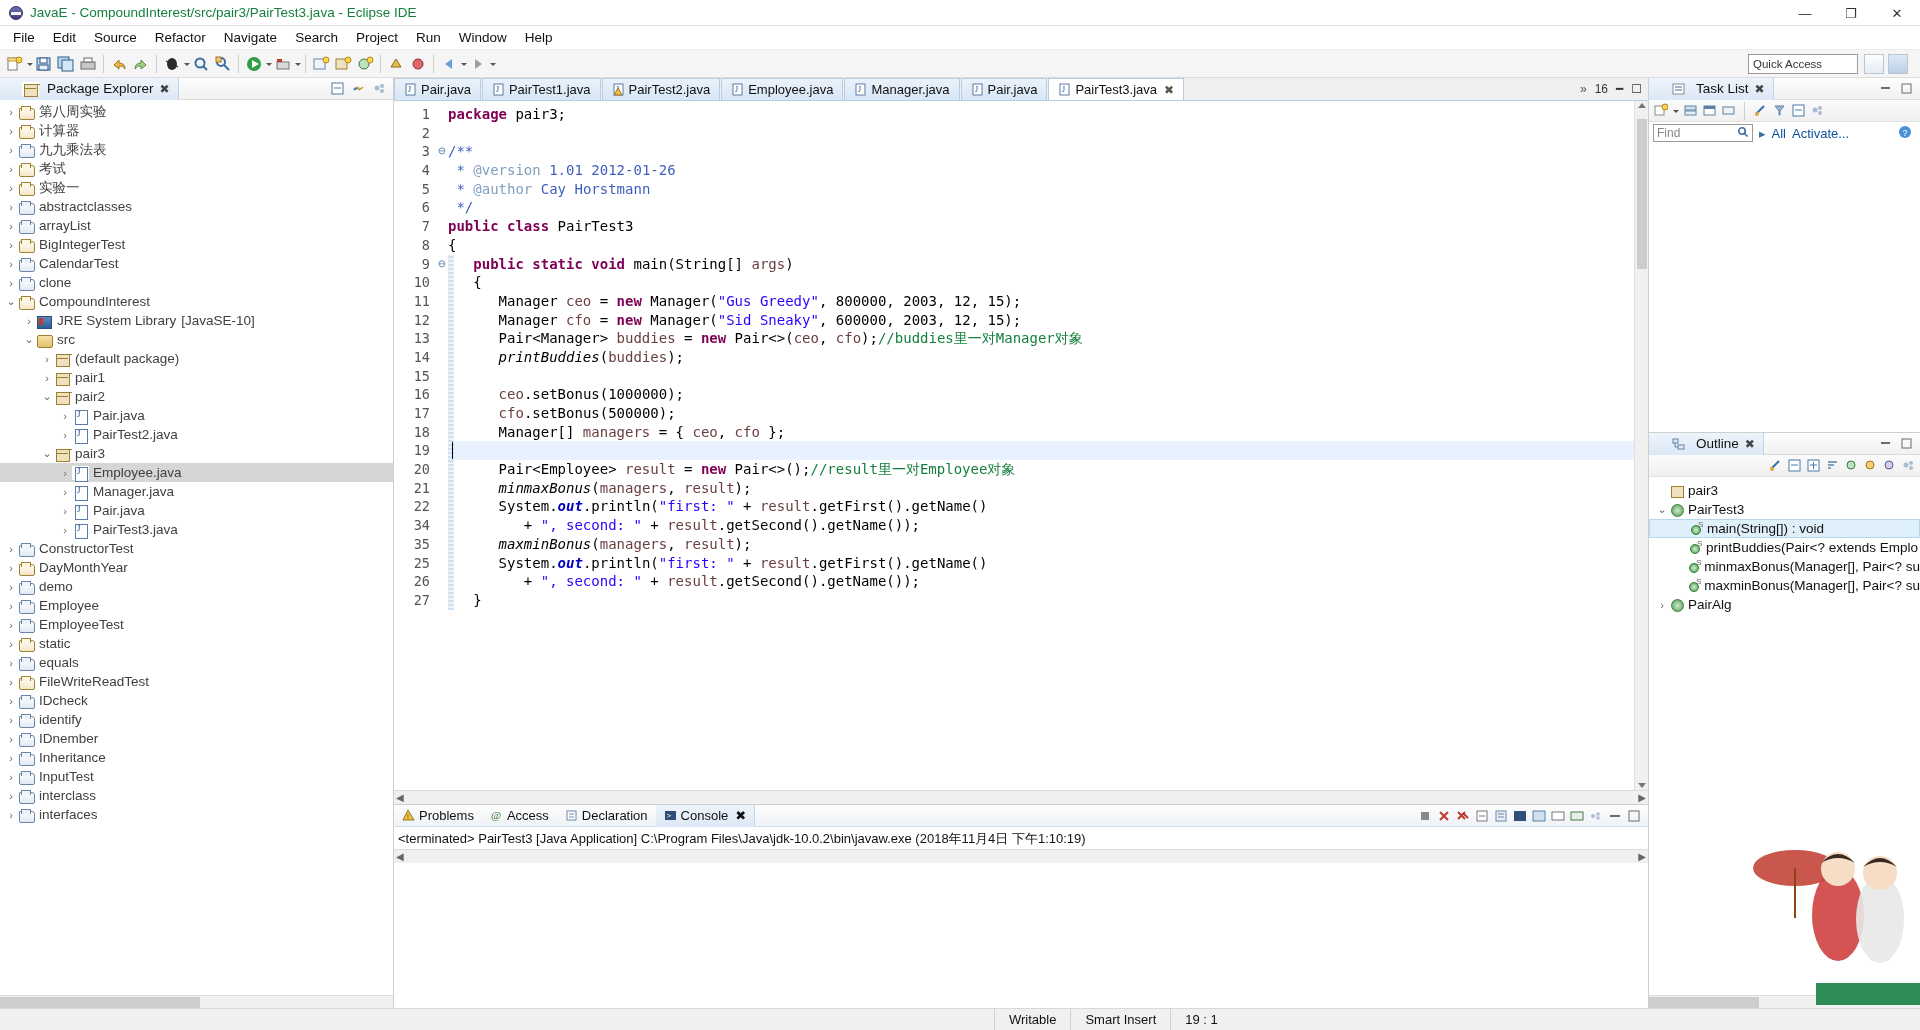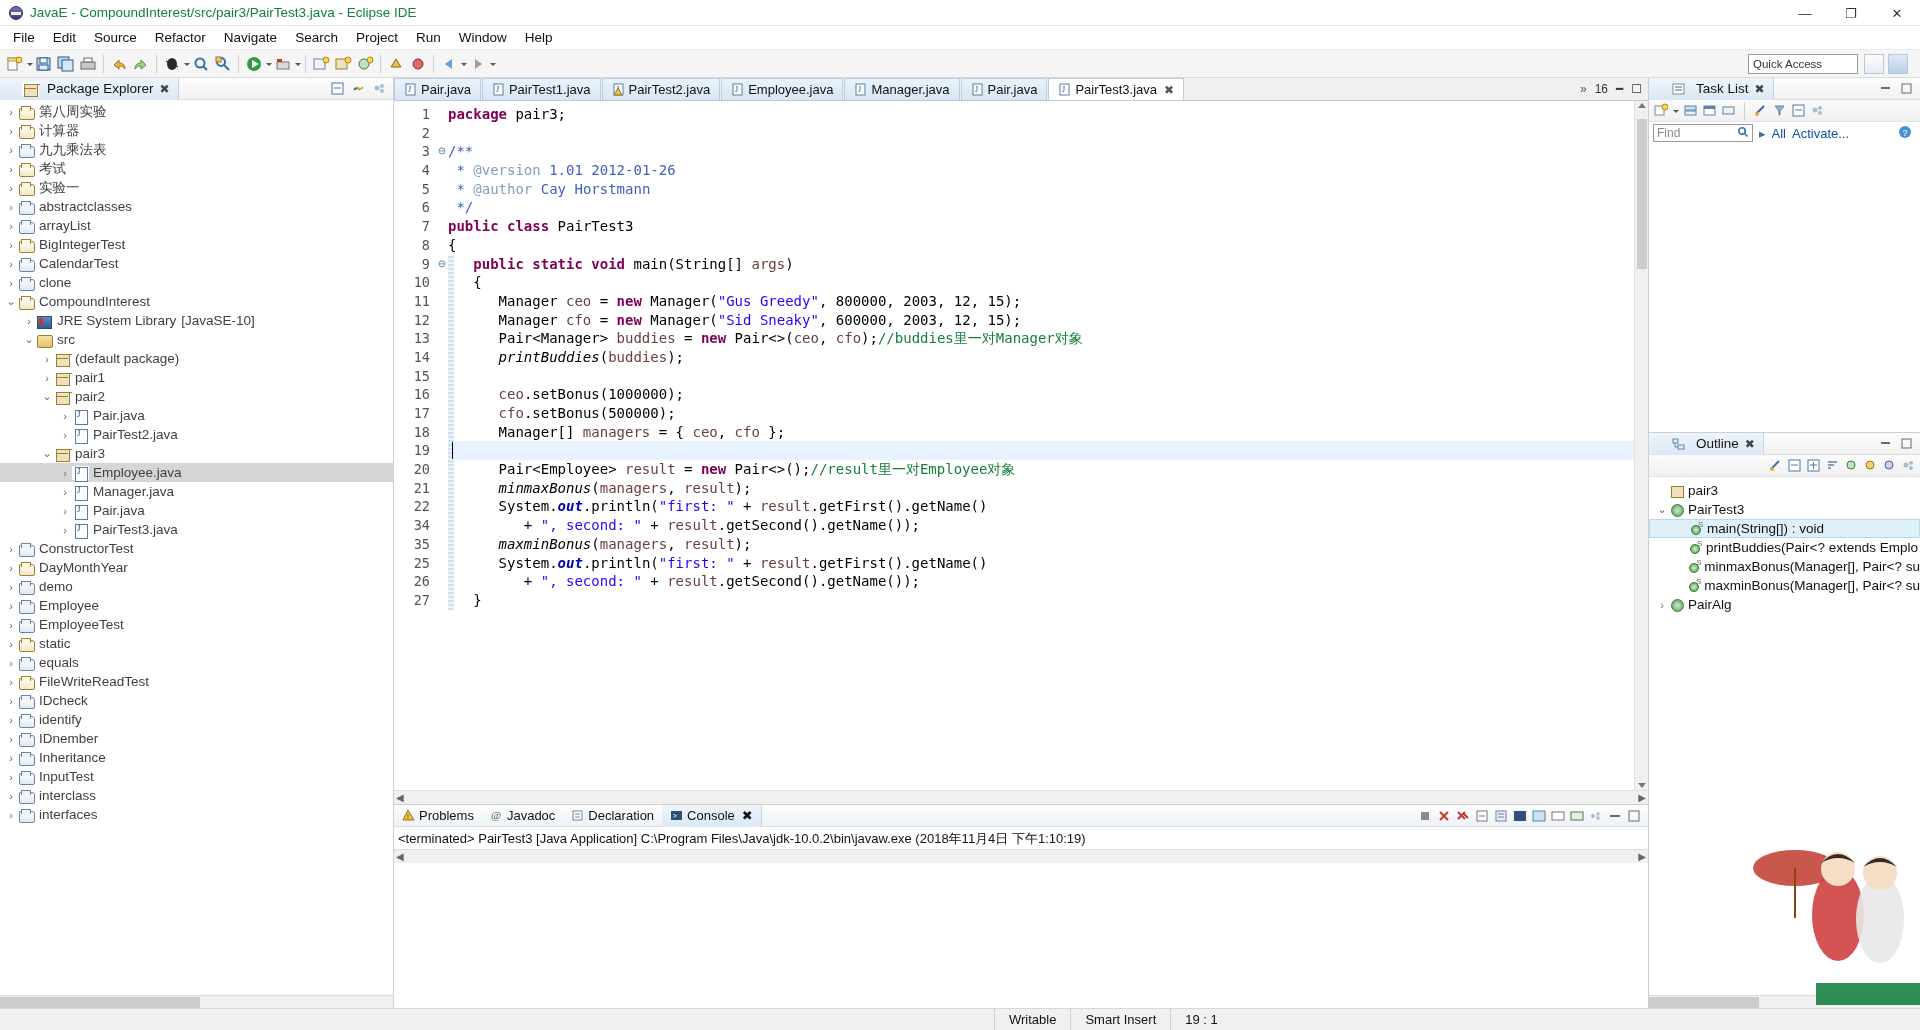--- a/index.html
+++ b/index.html
@@ -689,21 +689,21 @@
             <span class="tic"><svg width="13" height="13">
                 <polygon points="6,1 12,11 1,11" fill="#f0c040" stroke="#9a7520"></polygon>
                 <text x="6" y="10" font-size="7" text-anchor="middle" fill="#5c4500">!</text>
               </svg></span>
             <span>Problems</span>
           </div>
           <div class="ctab">
             <span class="tic"><svg width="13" height="13">
                 <text x="6" y="10" font-size="11" text-anchor="middle" fill="#2f6f2f" font-family="Liberation Serif">@</text>
               </svg></span>
-            <span>Javadoc</span>
+            <span>Access</span>
           </div>
           <div class="ctab">
             <span class="tic"><svg width="13" height="13">
                 <rect x="2" y="2" width="9" height="9" fill="#fff" stroke="#6b86a8"></rect>
                 <line x1="4" y1="5" x2="9" y2="5" stroke="#6b86a8"></line>
                 <line x1="4" y1="8" x2="9" y2="8" stroke="#6b86a8"></line>
               </svg></span>
             <span>Declaration</span>
           </div>
           <div class="ctab active">

